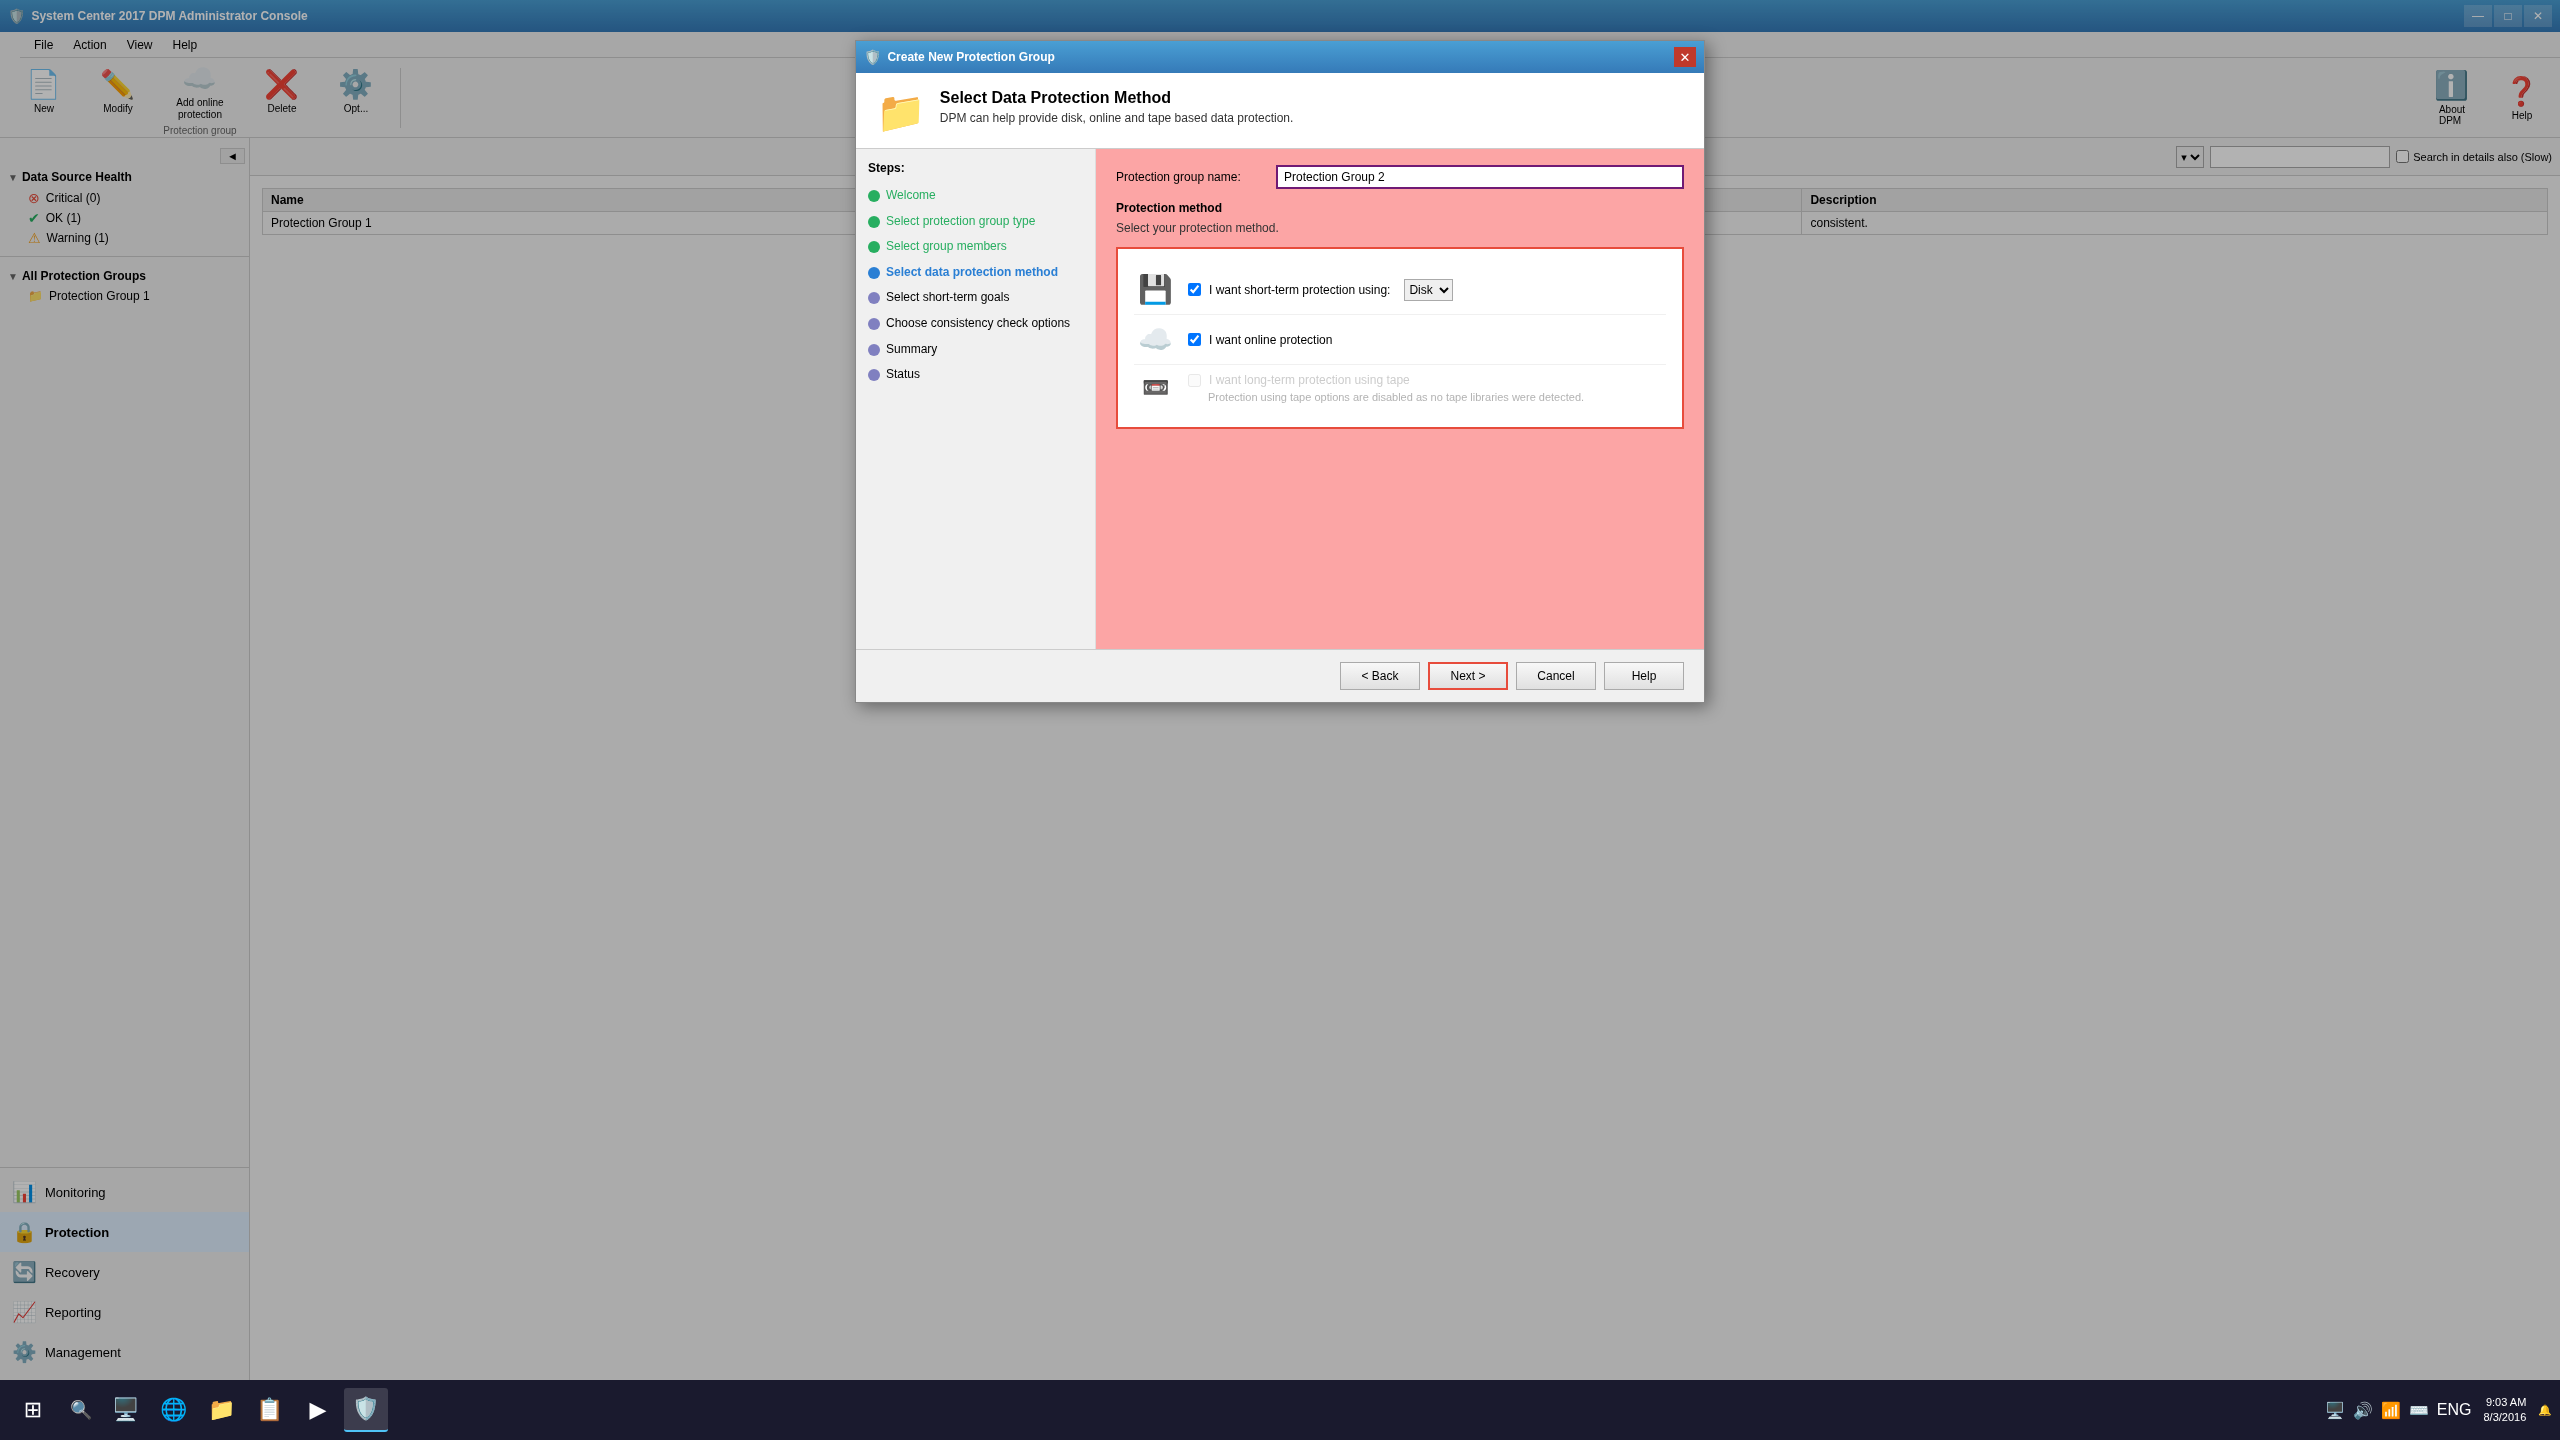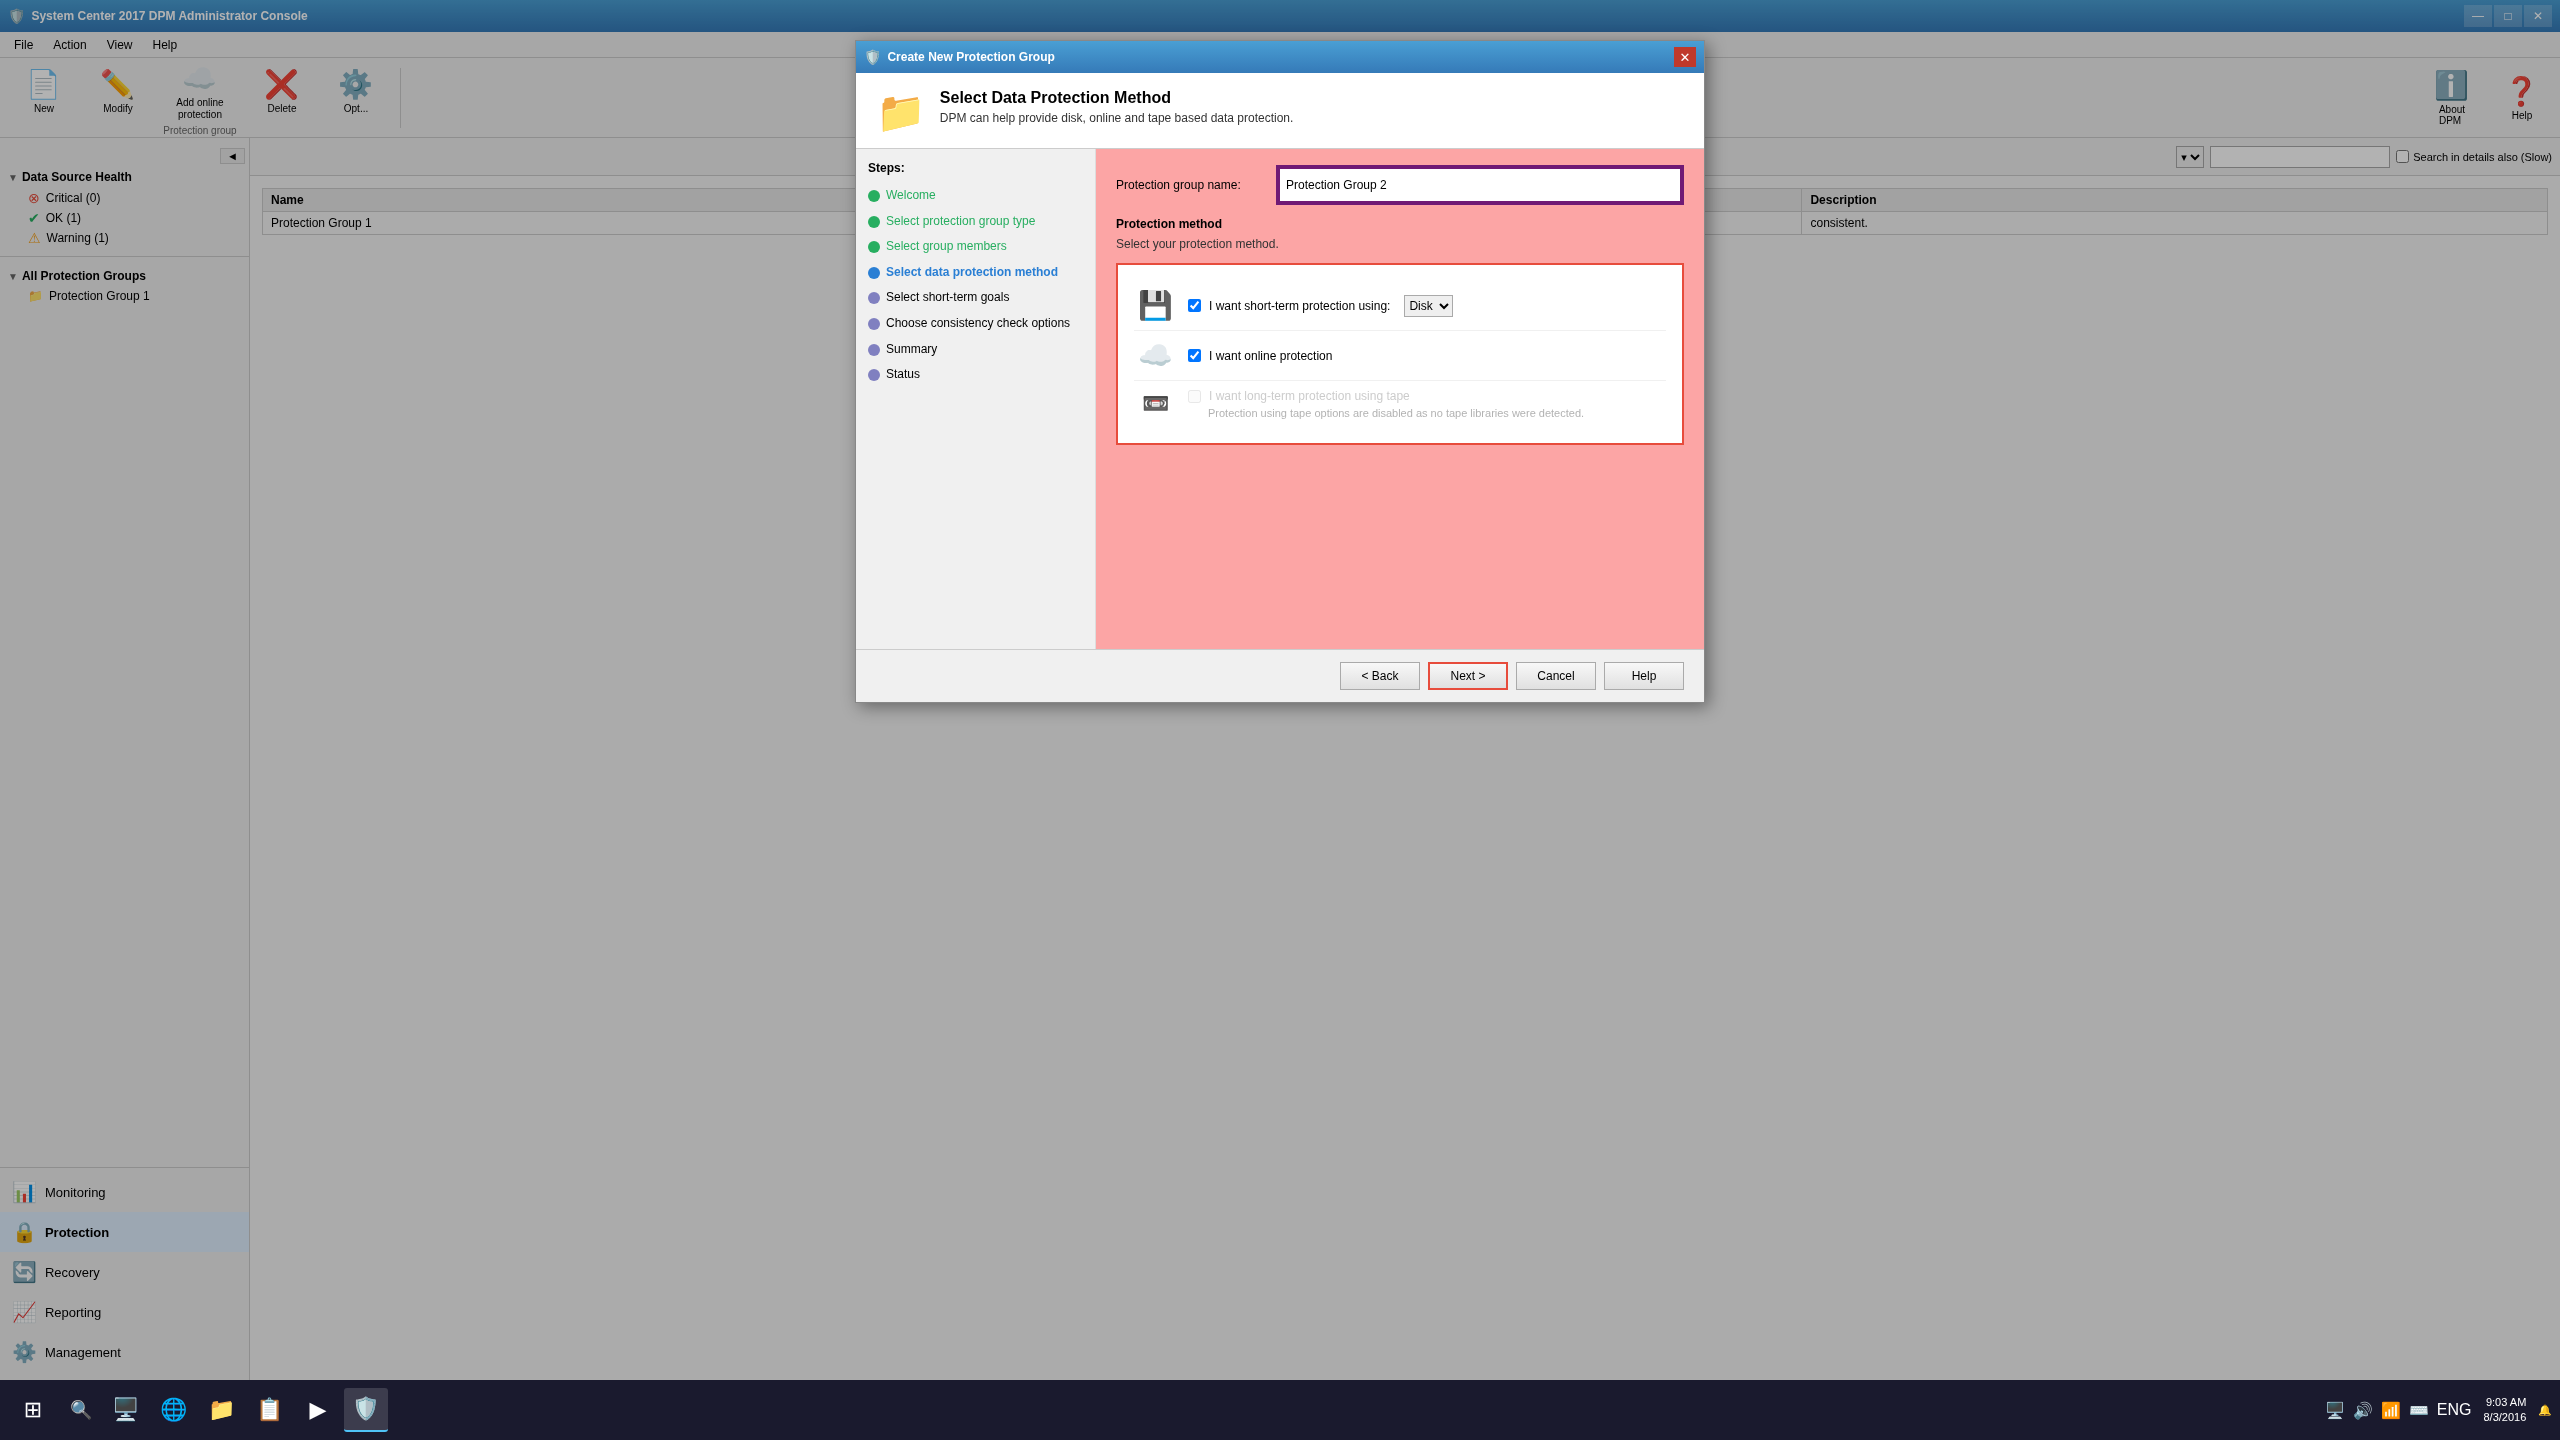--- a/index.html
+++ b/index.html
@@ -125,20 +125,21 @@
     }
 
     
     .menu-bar {
       height: 26px;
       background: #f0f0f0;
       border-bottom: 1px solid #ccc;
       display: flex;
       align-items: center;
       padding: 0 4px;
+      margin-left: 20px;
     }
     .menu-item {
       padding: 3px 10px;
       font-size: 12px;
       color: #000;
       cursor: pointer;
     }
 
     
     .toolbar {
@@ -404,22 +405,22 @@
       margin-bottom: 12px;
       gap: 10px;
     }
     .form-label {
       font-size: 12px;
       color: #000;
       min-width: 150px;
     }
     .form-input {
       flex: 1;
-      height: 40px;
-      border: 4px solid #701a75;
+      height: 24px;
+      border: 2px solid #701a75;
       padding: 2px 6px;
       font-size: 12px;
       outline: none;
       background: white;
     }
 
     .protection-method-box {
       font-size: 12px;
       font-weight: bold;
       color: #000;

